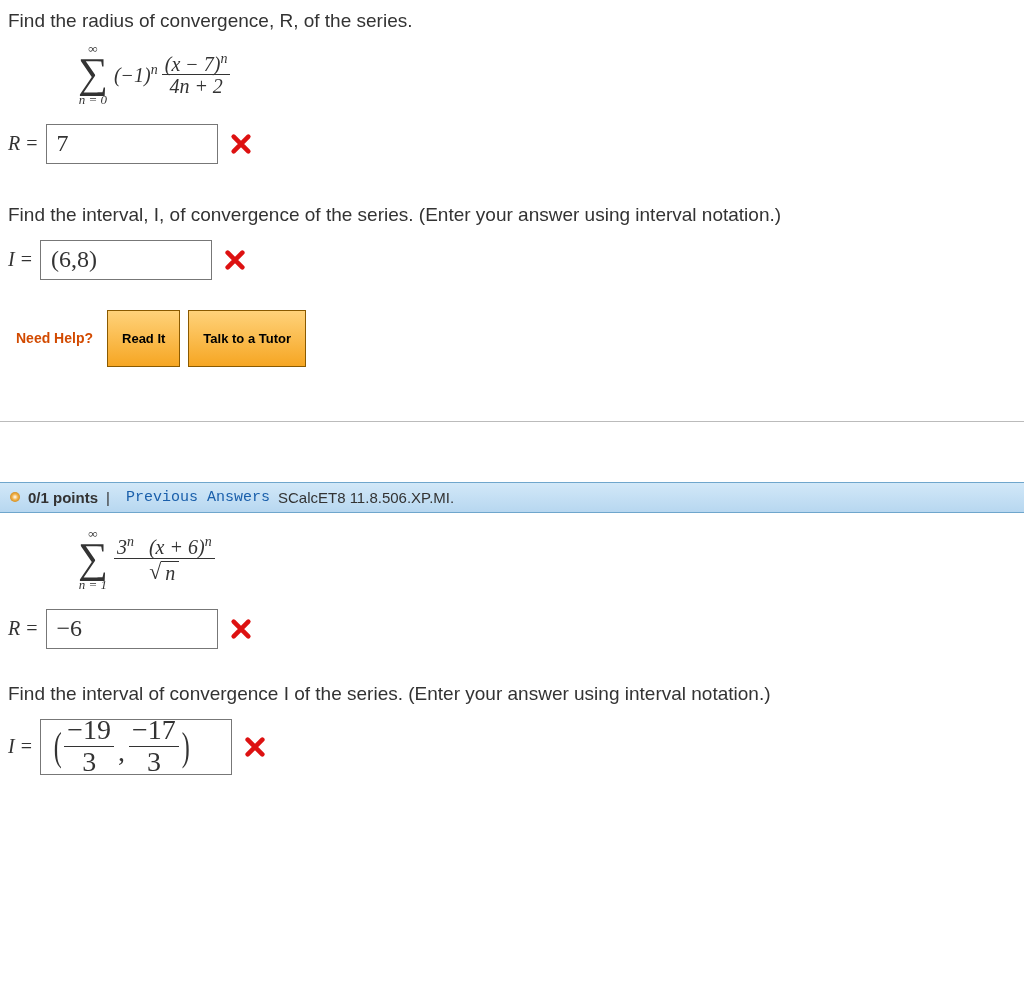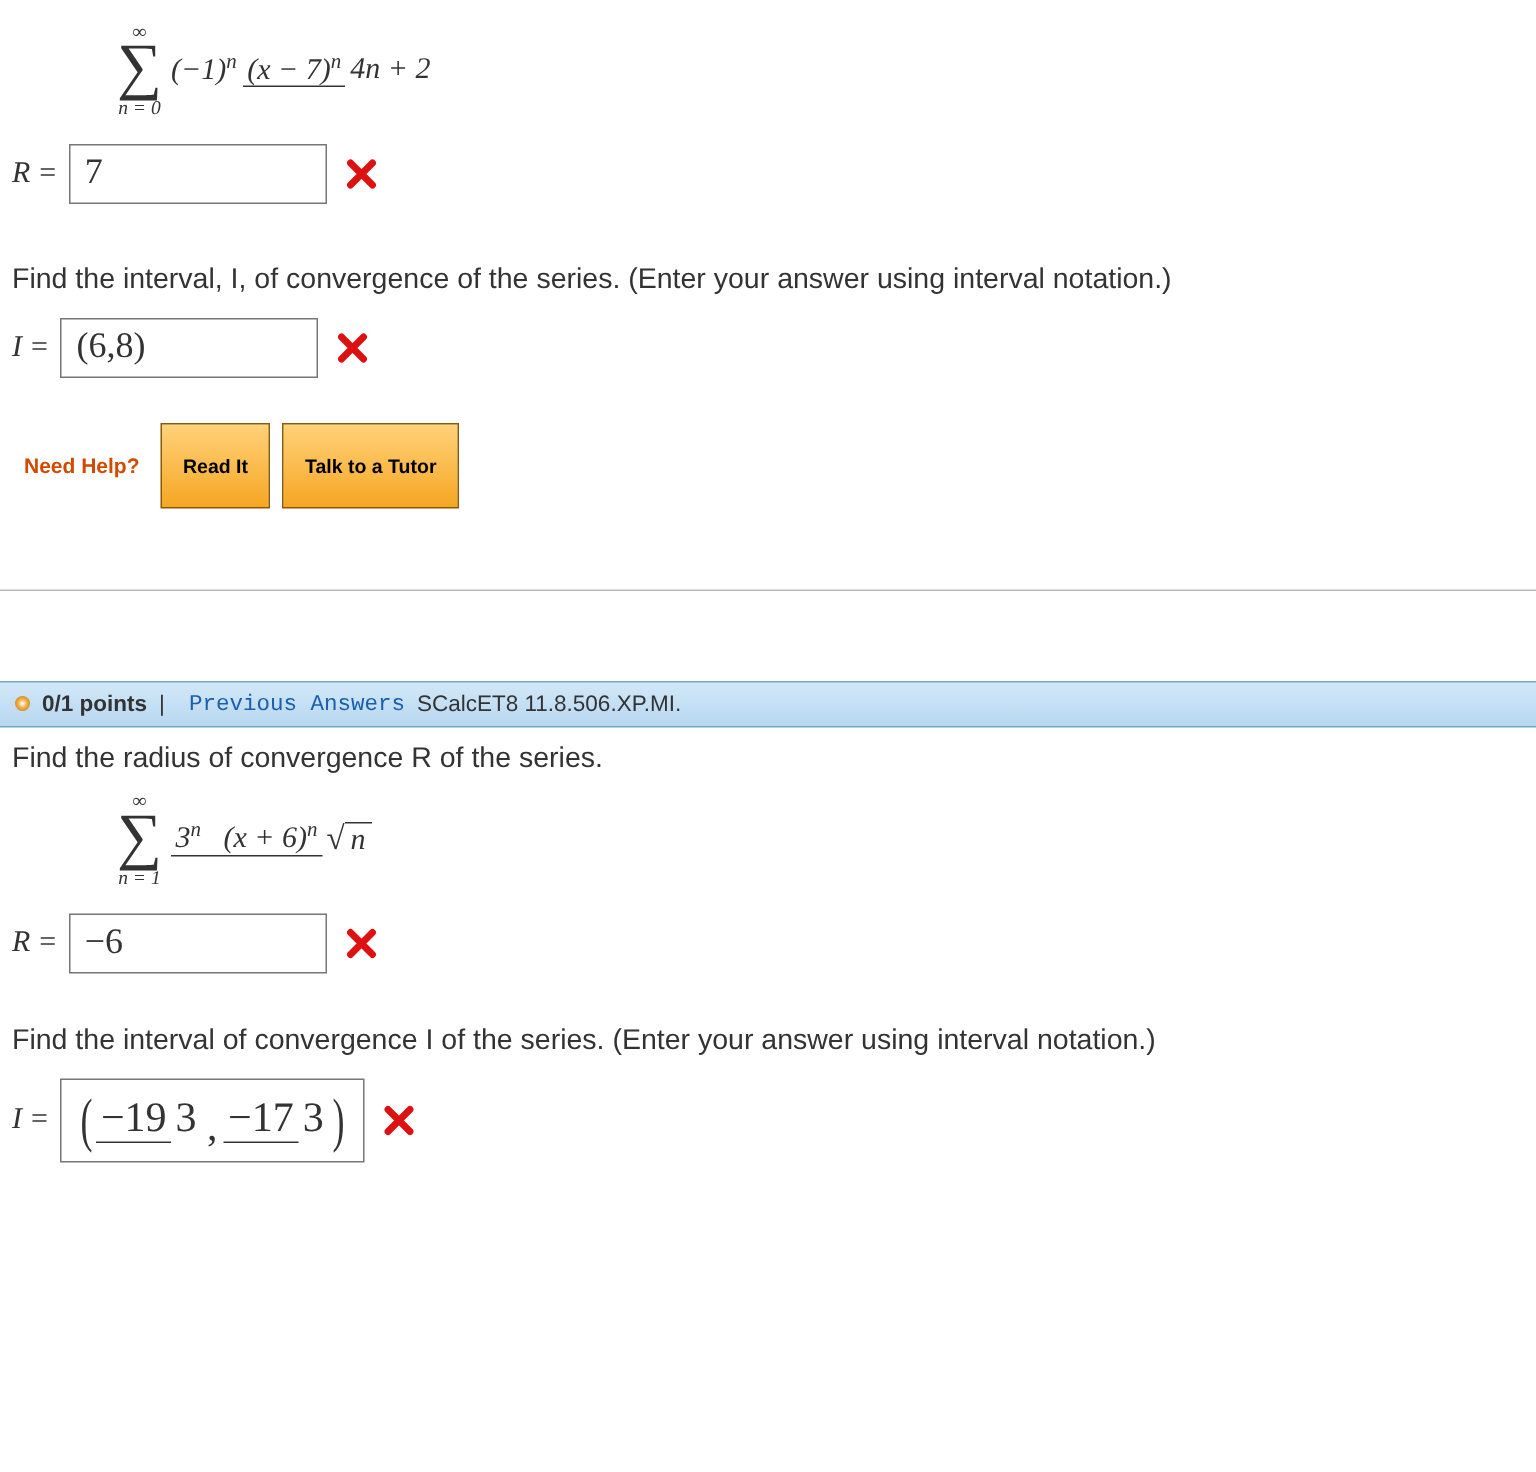--- a/index.html
+++ b/index.html
@@ -40,20 +40,21 @@
     font-size: 13px;
     font-style: italic;
   }
   .sigma-sym {
     font-size: 42px;
     font-style: normal;
     line-height: 0.9;
   }
   .frac {
     display: inline-flex;
+    flex-direction: column;
     align-items: center;
     vertical-align: middle;
     line-height: 1.1;
   }
   .frac .num {
     border-bottom: 1.5px solid #333;
     padding: 0 3px;
   }
   .frac .den {
     padding: 0 3px;
@@ -145,20 +146,21 @@
     transform: translateY(2px);
   }
   .sqrt .radicand {
     border-top: 1.5px solid #333; padding: 0 4px;
   }
 </style>
 </head>
 <body>
 
 <div class="question">
+  <div class="prompt">Find the radius of convergence, R, of the series.</div>
 
   <div class="series">
     <div class="sigma-block">
       <div class="sigma-col">
         <span class="sigma-top">∞</span>
         <span class="sigma-sym">∑</span>
         <span class="sigma-bot">n = 0</span>
       </div>
       <span>
         <span>(−1)</span><span class="sup">n</span>
@@ -211,21 +213,20 @@
 
 <div class="qheader">
   <span class="disc"></span>
   <b>0/1 points</b>
   <span style="margin:0 8px;color:#333;">|</span>
   <span class="prev-link">Previous Answers</span>
   <span class="src">SCalcET8 11.8.506.XP.MI.</span>
 </div>
 
 <div class="question">
-  <div class="prompt">Find the radius of convergence R of the series.</div>
 
   <div class="series">
     <div class="sigma-block">
       <div class="sigma-col">
         <span class="sigma-top">∞</span>
         <span class="sigma-sym">∑</span>
         <span class="sigma-bot">n = 1</span>
       </div>
       <span class="frac">
         <span class="num">

